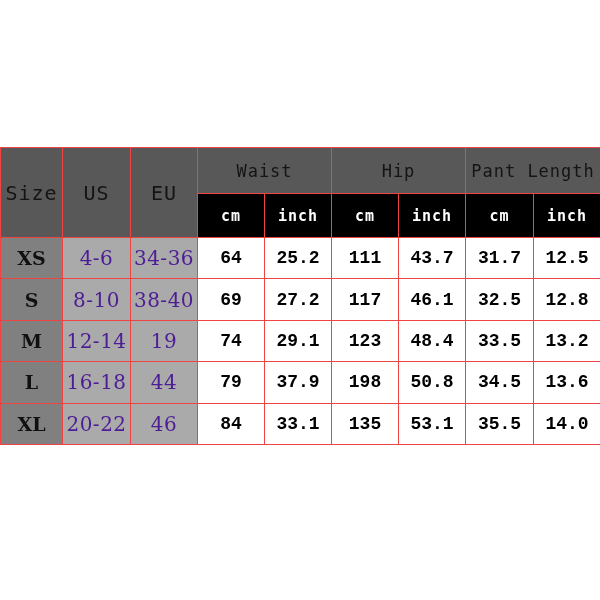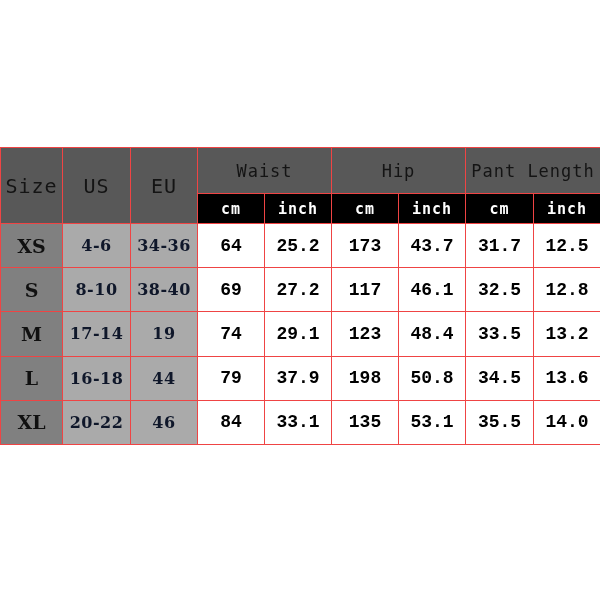--- a/index.html
+++ b/index.html
@@ -62,39 +62,39 @@
   }
 
   
   th.unit {
     background: #000000;
     color: #ffffff;
     font-family: "DejaVu Sans Mono", "Liberation Mono", monospace;
     font-size: 15px;
     font-weight: 700;
     letter-spacing: 1px;
-    height: 30px;
+    height: 44px;
     border-color: #000000;
   }
 
   
   td.size-cell {
     background: #808080;
     color: #101010;
     font-family: "DejaVu Serif", "Liberation Serif", serif;
     font-size: 19px;
     font-weight: 700;
   }
 
   td.alpha-cell {
     background: #aaaaaa;
-    color: #0f172a;
+    color: #4c1d95;
     font-family: "DejaVu Serif", "Liberation Serif", serif;
-    font-size: 16px;
-    font-weight: 700;
+    font-size: 20px;
+    font-weight: 400;
     letter-spacing: 0.5px;
   }
 
   td.num-cell {
     background: #ffffff;
     color: #000000;
     font-family: Liberation Mono, monospace;
     font-size: 18px;
     font-weight: 700;
   }
@@ -138,39 +138,39 @@
         <th class="unit">inch</th>
       </tr>
     </thead>
     <tbody>
       <tr class="data-row">
         <td class="size-cell">XS</td>
         <td class="alpha-cell">4-6</td>
         <td class="alpha-cell">34-36</td>
         <td class="num-cell">64</td>
         <td class="num-cell">25.2</td>
-        <td class="num-cell">173</td>
+        <td class="num-cell">111</td>
         <td class="num-cell">43.7</td>
         <td class="num-cell">31.7</td>
         <td class="num-cell">12.5</td>
       </tr>
       <tr class="data-row">
         <td class="size-cell">S</td>
         <td class="alpha-cell">8-10</td>
         <td class="alpha-cell">38-40</td>
         <td class="num-cell">69</td>
         <td class="num-cell">27.2</td>
         <td class="num-cell">117</td>
         <td class="num-cell">46.1</td>
         <td class="num-cell">32.5</td>
         <td class="num-cell">12.8</td>
       </tr>
       <tr class="data-row">
         <td class="size-cell">M</td>
-        <td class="alpha-cell">17-14</td>
+        <td class="alpha-cell">12-14</td>
         <td class="alpha-cell">19</td>
         <td class="num-cell">74</td>
         <td class="num-cell">29.1</td>
         <td class="num-cell">123</td>
         <td class="num-cell">48.4</td>
         <td class="num-cell">33.5</td>
         <td class="num-cell">13.2</td>
       </tr>
       <tr class="data-row">
         <td class="size-cell">L</td>

